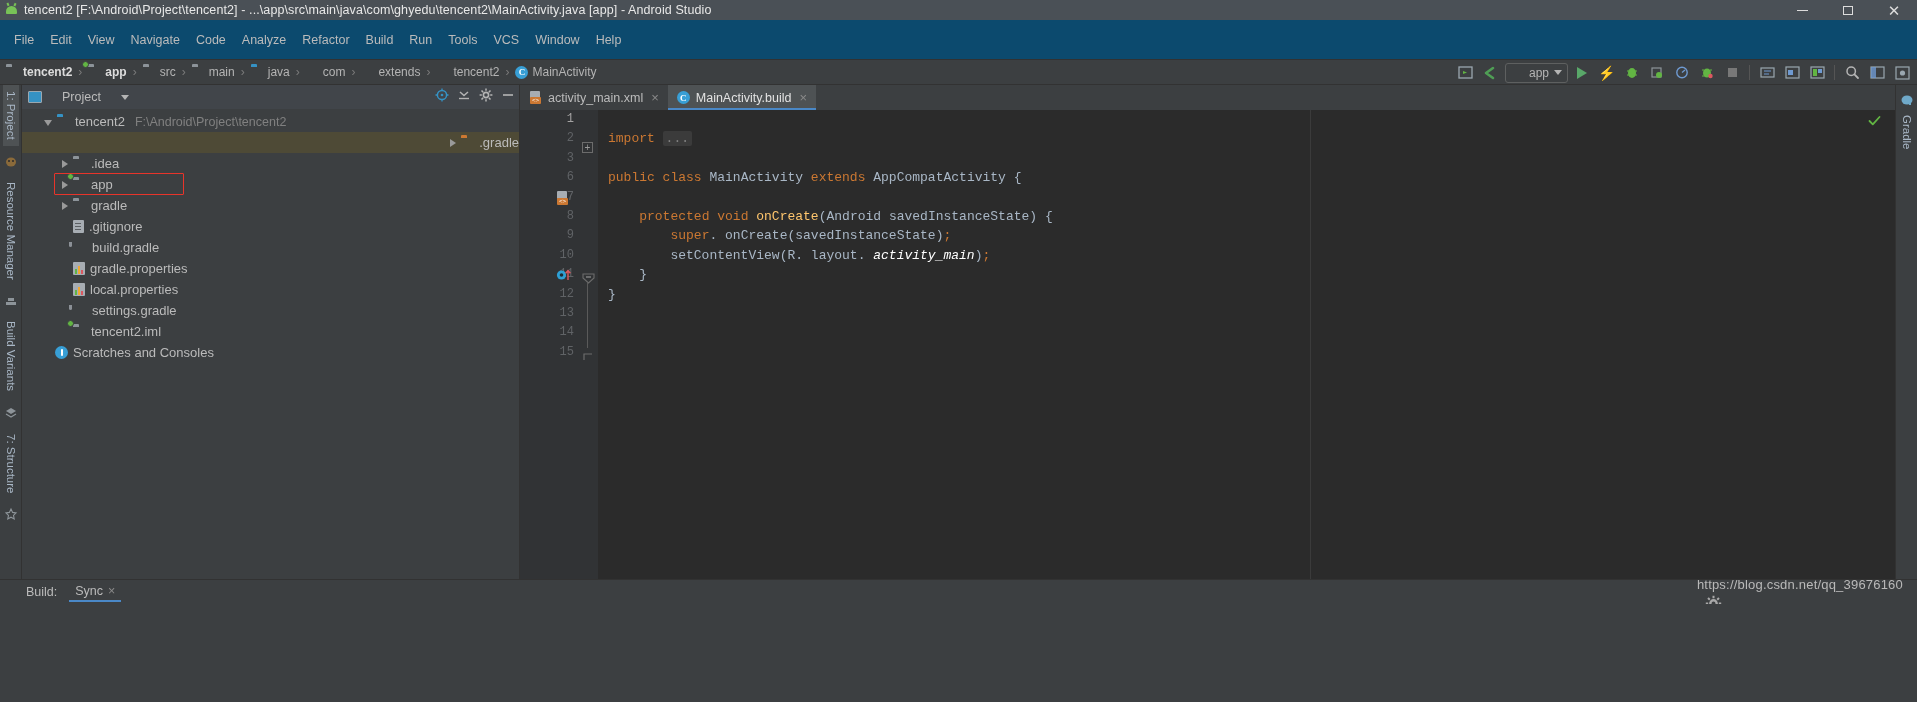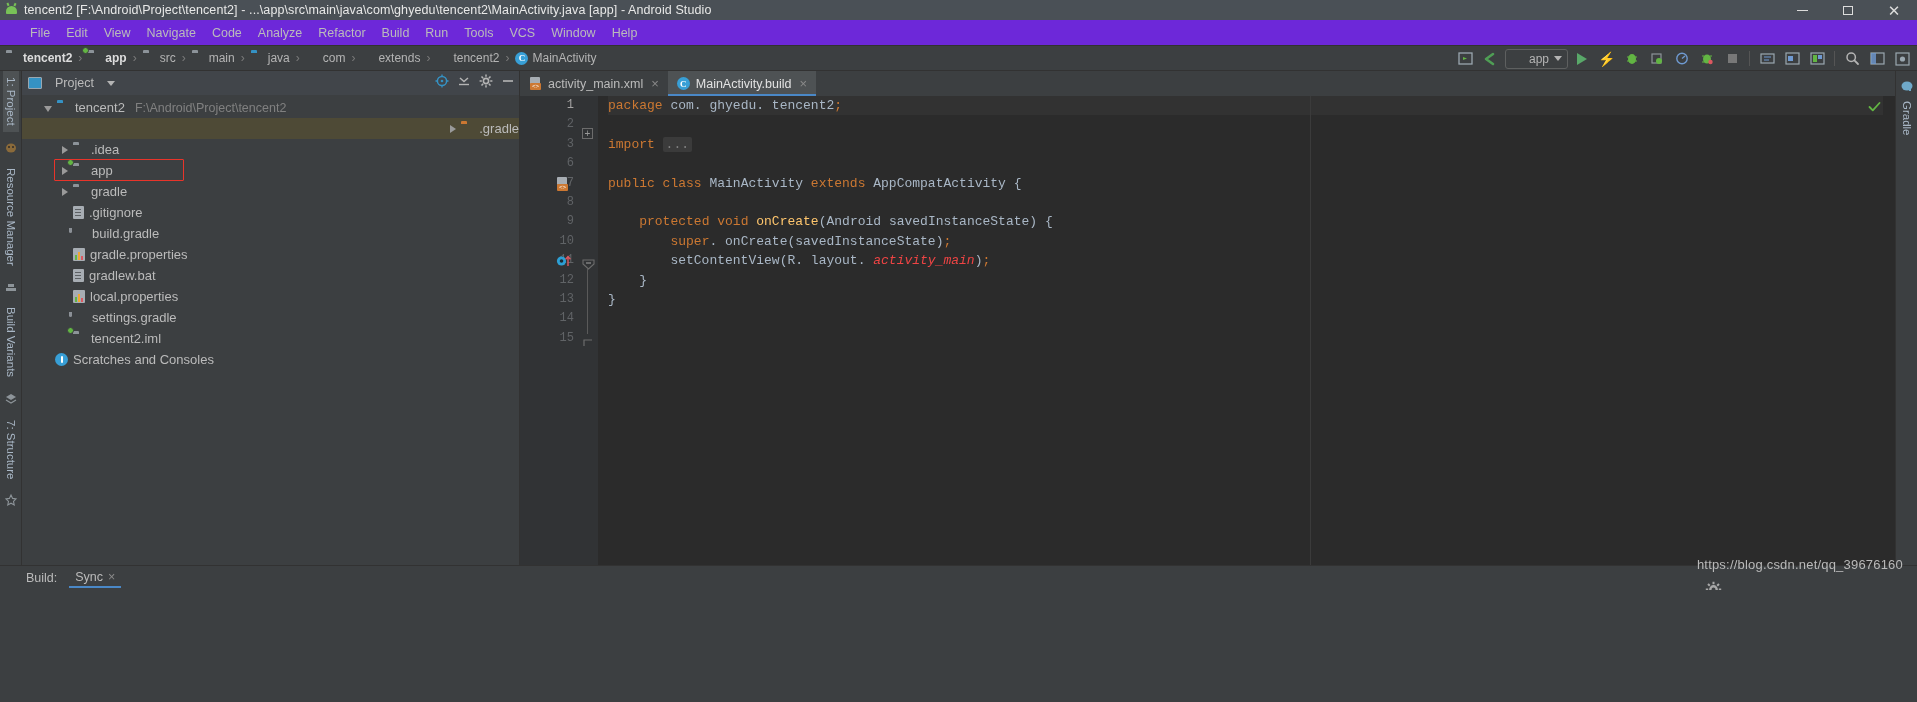--- a/index.html
+++ b/index.html
@@ -39,22 +39,22 @@
   .win-btn {
     width: 46px; height: 20px; display: flex; align-items: center; justify-content: center;
     color: #e0e0e0; font-size: 12px;
   }
   .wb-min { width: 11px; height: 1px; background: #dcdcdc; }
   .wb-max { width: 10px; height: 9px; border: 1px solid #dcdcdc; }
   .wb-x { font-size: 15px; line-height: 1; color: #dcdcdc; }
 
   
   .menubar {
-    height: 26px; background: #6d28d9; display: flex; align-items: center;
-    padding-left: 22px; border-bottom: 1px solid #323232;
+    height: 40px; background: #0c4a6e; display: flex; align-items: center;
+    padding-left: 6px; border-bottom: 1px solid #323232;
   }
   .menu-item {
     color: #bbbbbb; font-size: 12.5px; padding: 2px 8px; white-space: nowrap;
   }
 
   
   .navbar {
     height: 25px; background: #3c3f41; display: flex; align-items: center;
     padding-left: 6px; position: relative; border-bottom: 1px solid #323232;
   }
@@ -133,21 +133,21 @@
   .vtab.active { background: #4e5254; }
   .vicon { margin: 8px 0; width: 14px; height: 14px; }
 
   
   .project-panel {
     width: 498px; background: #3c3f41; display: flex; flex-direction: column;
     border-right: 1px solid #323232;
   }
   .panel-head {
     height: 24px; background: #41454a; display: flex; align-items: center;
-    padding: 0 6px; gap: 13px; position: relative;
+    padding: 0 6px; gap: 20px; position: relative;
   }
   .panel-head .ptitle { color: #bbbbbb; font-size: 12.5px; }
   .proj-ico { width: 14px; height: 12px; border: 1.5px solid #9aa7b0; background: #3592c4; border-radius: 1px; }
   .panel-tools { position: absolute; right: 4px; display: flex; align-items: center; gap: 8px; }
   .tree { flex: 1; overflow: hidden; padding-top: 2px; position: relative; }
   .trow {
     height: 21px; display: flex; align-items: center; font-size: 13px; color: #bbbbbb;
     padding-left: 4px; position: relative; white-space: nowrap;
   }
   .trow.sel { background: #4e4a36; justify-content: flex-end; }
@@ -235,21 +235,21 @@
   .fold-col { width: 18px; background: #313335; flex: none; position: relative; }
   .code {
     flex: 1; background: #2b2b2b; font-family: "Liberation Mono", monospace; font-size: 13px;
     position: relative; padding-left: 10px; min-width: 0; overflow: hidden;
   }
   .code .cl { height: 19.4px; line-height: 19.4px; white-space: pre; color: #a9b7c6; }
   .code .cl.hl { background: #323232; }
   .kw { color: #cc7832; }
   .ann { color: #bbb529; }
   .mth { color: #ffc66d; }
-  .fld { color: #ef4444; font-style: italic; }
+  .fld { color: #ffffff; font-style: italic; }
   .pun { color: #a9b7c6; }
   .fold-mark {
     background: #3b3b3b; color: #808080; border-radius: 2px; padding: 0 3px;
   }
   .right-rule {
     position: absolute; top: 0; bottom: 0; width: 1px; background: #3b3b3b;
   }
   .editor-scroll { width: 12px; background: #2b2b2b; flex: none; position: relative; }
   .check-ok { position: absolute; right: 14px; top: 5px; color: #62b543; font-size: 12px; }
 
@@ -263,21 +263,21 @@
   .bottom-strip {
     height: 25px; background: #3c3f41; display: flex; align-items: center;
     border-top: 1px solid #323232; padding-left: 26px; gap: 12px; position: relative;
   }
   .bs-label { color: #bbbbbb; font-size: 12.5px; }
   .bs-tab {
     display: flex; align-items: center; gap: 5px; color: #bbbbbb; font-size: 12.5px;
     padding: 2px 6px; border-bottom: 2px solid #4a88c7;
   }
   .watermark {
-    position: absolute; right: 14px; bottom: 18px; color: #b9b9b9; font-size: 13px;
+    position: absolute; right: 14px; bottom: 12px; color: #b9b9b9; font-size: 13px;
     letter-spacing: 0.2px;
   }
   .statusbar { height: 22px; background: #3c3f41; position: relative; }
 </style>
 </head>
 <body>
 
 <div class="app">
 
   <div class="titlebar">
@@ -575,25 +575,20 @@
           <span class="props-ico">
             <span class="pg"></span>
               <span class="b1"></span>
               <span class="b2"></span>
               <span class="b3"></span>
           </span>
           <span class="tlabel">gradle.properties</span>
         </div>
 
 
-        <div class="trow" style="padding-left:40px">
-          <span class="arrow none"></span>
-          <span class="file-ico"></span>
-          <span class="tlabel">gradlew.bat</span>
-        </div>
 
         <div class="trow" style="padding-left:40px">
           <span class="arrow none"></span>
           <span class="props-ico">
             <span class="pg"></span>
               <span class="b1"></span>
               <span class="b2"></span>
               <span class="b3"></span>
           </span>
           <span class="tlabel">local.properties</span>
@@ -683,21 +678,20 @@
           </span>
           <span style="position:absolute; left:7px; top:173px; width:1px; height:65px; background:#5a5a5a;"></span>
           <span style="position:absolute; left:3px; top:237px;">
             <svg width="10" height="8" viewBox="0 0 10 8">
                 <path d="M1 7 L1 1 L9 1" fill="none" stroke="#6c6c6c" stroke-width="1.2"></path>
               </svg>
           </span>
         </div>
 
         <div class="code">
-          <div class="cl hl"><span class="kw">package </span><span class="pun">com. ghyedu. tencent2</span><span class="kw">;</span></div>
           <div class="cl"> </div>
           <div class="cl"><span class="kw">import </span><span class="fold-mark">...</span></div>
           <div class="cl"> </div>
           <div class="cl"><span class="kw">public class </span><span class="pun">MainActivity </span><span class="kw">extends </span><span class="pun">AppCompatActivity {</span></div>
           <div class="cl"> </div>
           <div class="cl"><span class="pun">    </span><span class="kw">protected void </span><span class="mth">onCreate</span><span class="pun">(Android savedInstanceState) {</span></div>
           <div class="cl"><span class="pun">        </span><span class="kw">super</span><span class="pun">. onCreate(savedInstanceState)</span><span class="kw">;</span></div>
           <div class="cl"><span class="pun">        setContentView(R. layout. </span><span class="fld">activity_main</span><span class="pun">)</span><span class="kw">;</span></div>
           <div class="cl"><span class="pun">    }</span></div>
           <div class="cl"><span class="pun">}</span></div>

